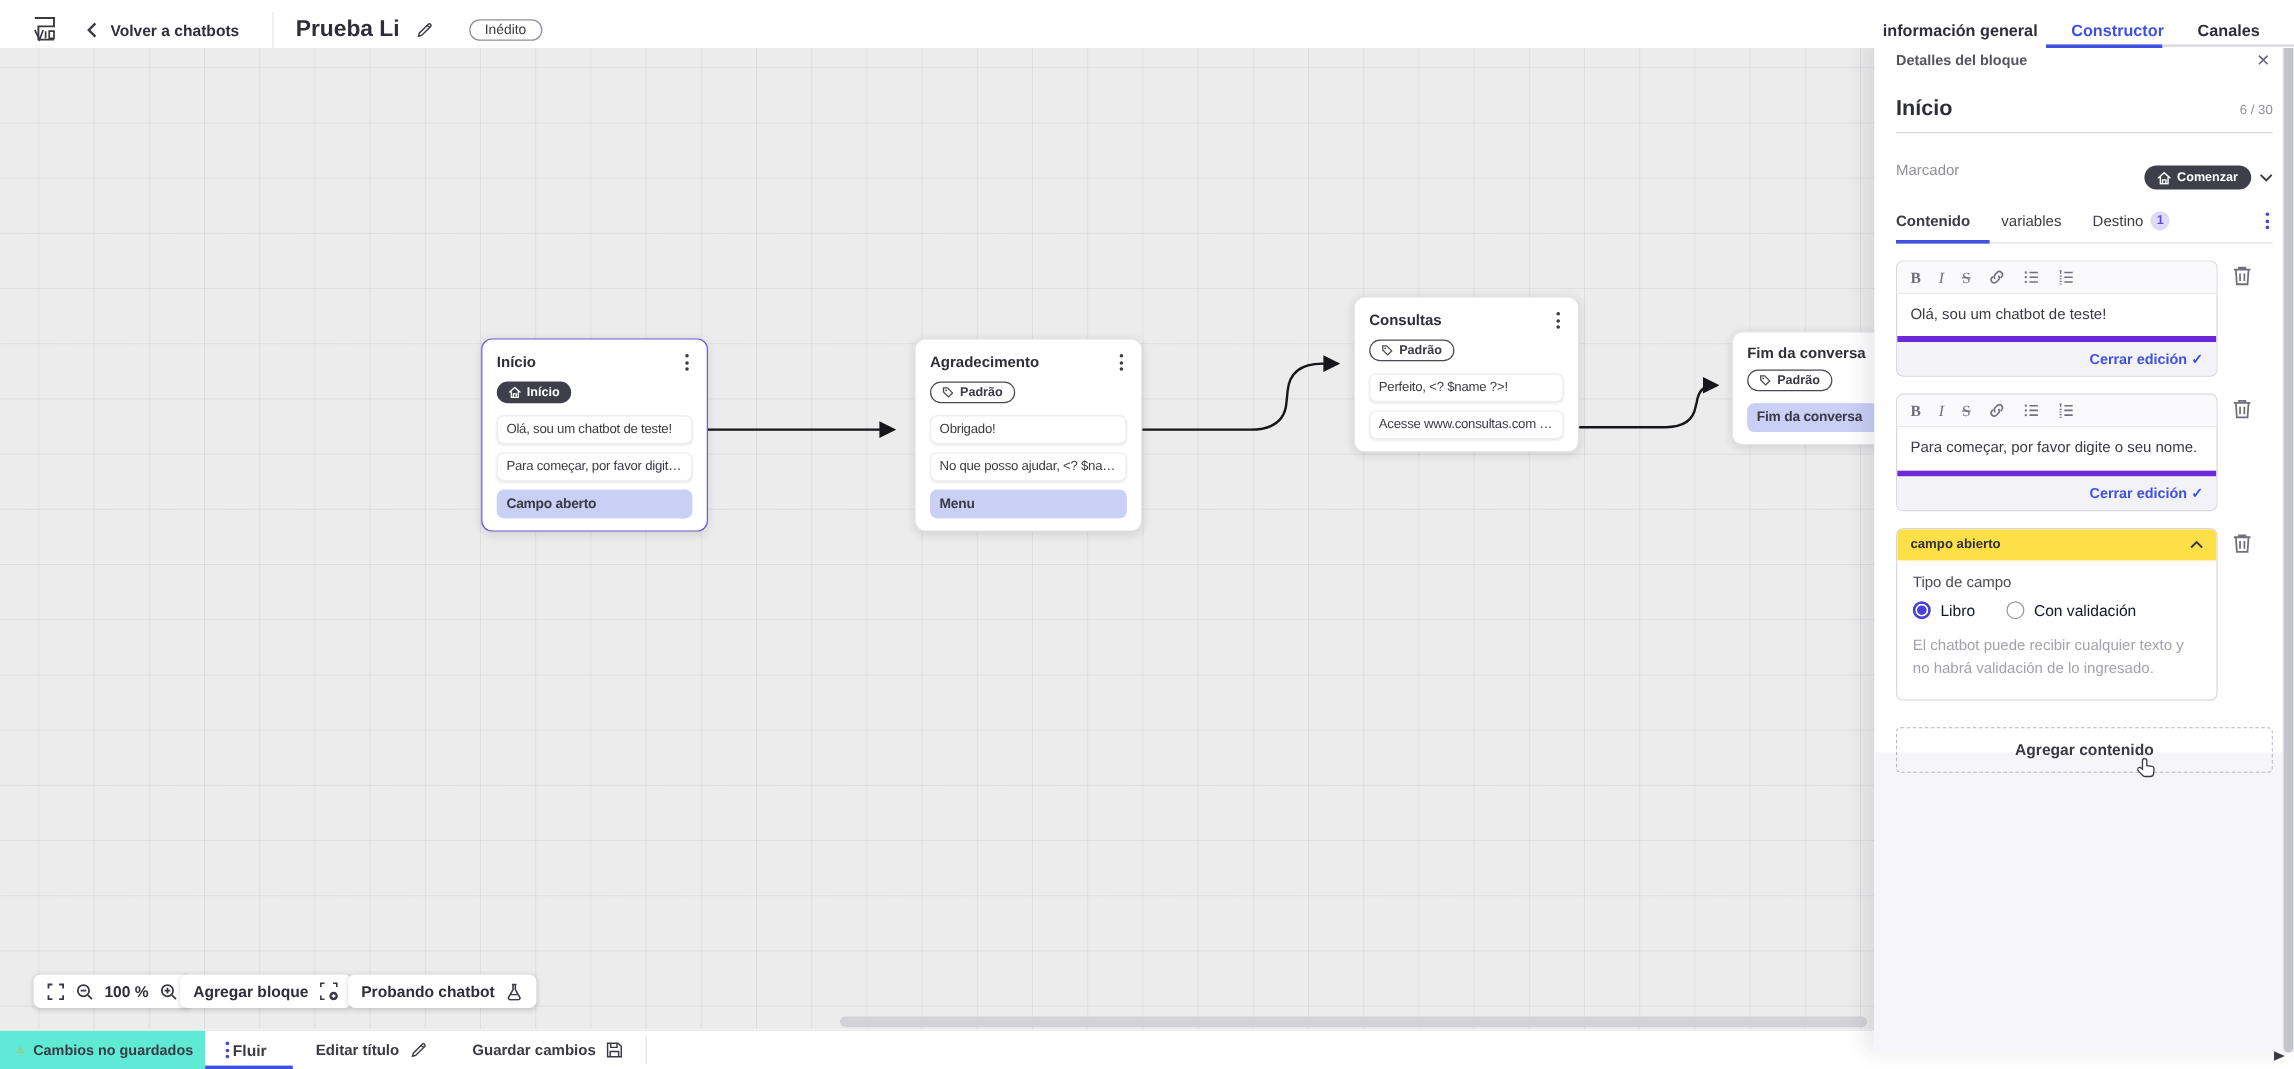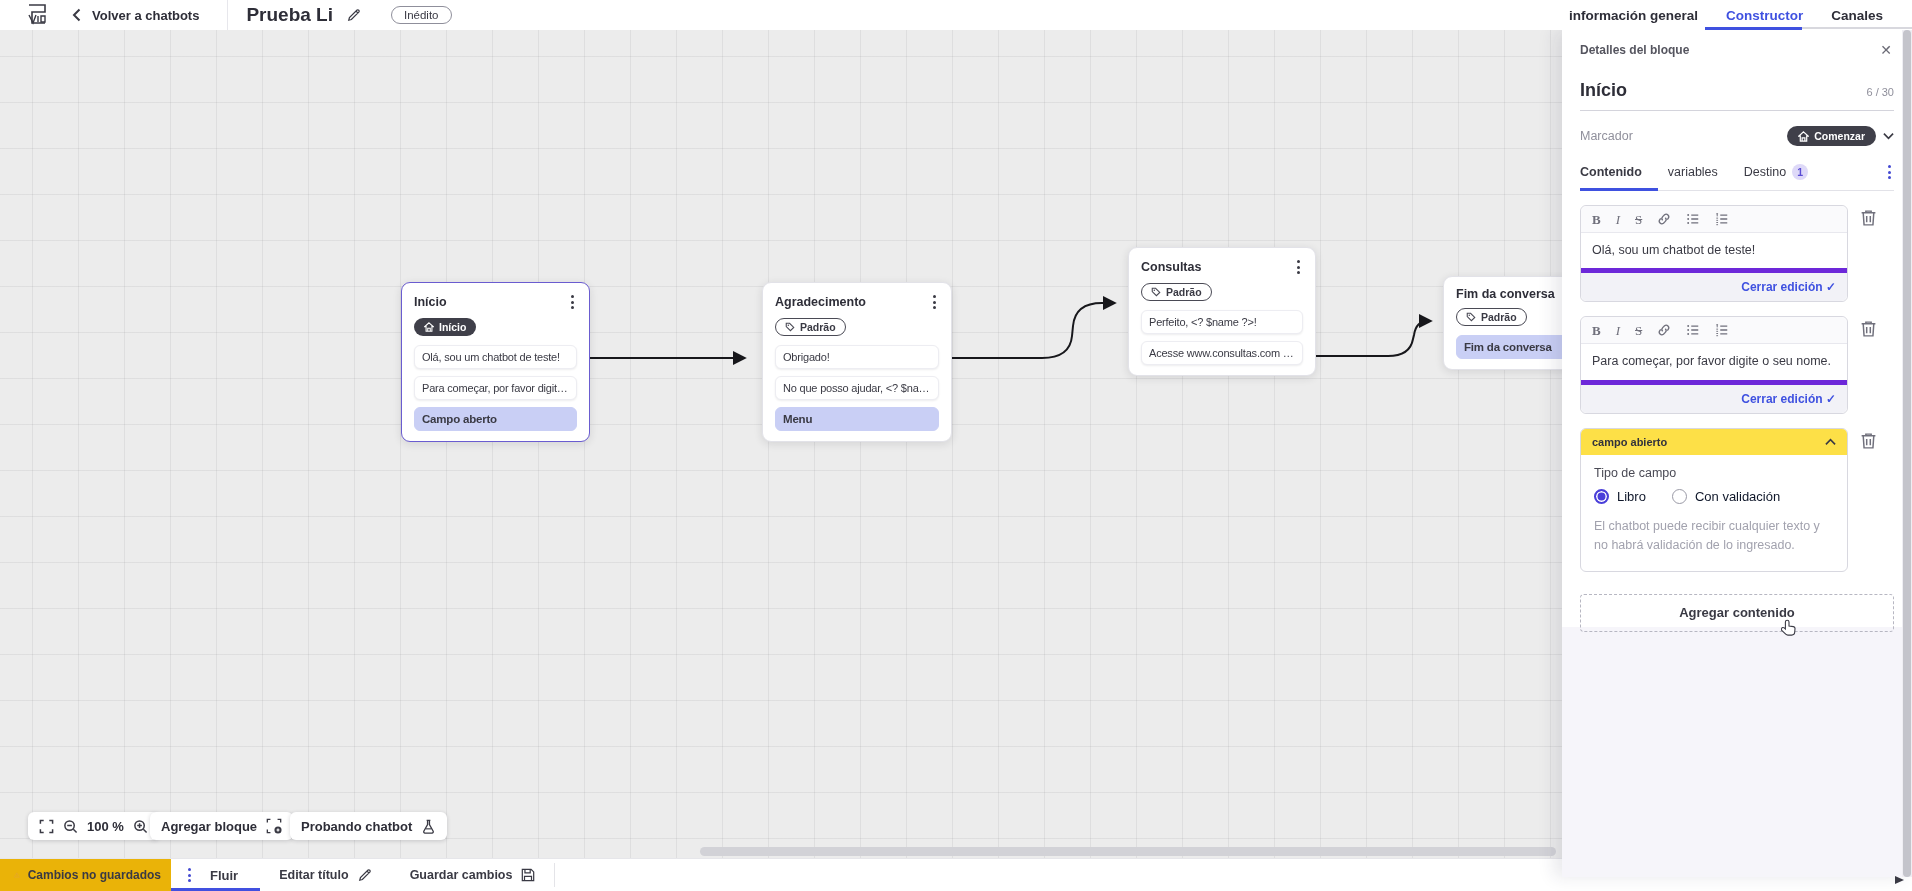--- a/index.html
+++ b/index.html
@@ -1,20 +1,20 @@
 <!DOCTYPE html>
 <html><head>
 <meta charset="utf-8">
 <style>
   * { margin:0; padding:0; box-sizing:border-box; }
   html,body { width:1912px; height:891px; background:#fff; font-family:"Liberation Sans", sans-serif; overflow:hidden; }
   .app { position:relative; width:1912px; height:891px; background:#fff; }
 
   
-  .topbar { position:absolute; left:0; top:0; width:1912px; height:30px; background:#fff; z-index:30; display:flex; align-items:center; }
+  .topbar { position:absolute; left:0; top:10px; width:1912px; height:30px; background:#fff; z-index:30; display:flex; align-items:center; }
   .logo { margin-left:24px; width:26px; height:26px; display:flex; align-items:center; justify-content:center; }
   .back-group { margin-left:22px; display:flex; align-items:center; gap:11px; cursor:pointer; }
   .back-label { font-size:13px; font-weight:700; color:#2e2e38; }
   .tb-divider { margin-left:28px; width:1px; height:30px; background:#e7e7ec; }
   .bot-title { margin-left:18px; font-size:19px; font-weight:600; color:#2e2e38; }
   .pencil { margin-left:14px; display:flex; }
   .status-pill { margin-left:30px; border:1px solid #8f8f9b; border-radius:11px; padding:2px 12px; font-size:11.5px; color:#3a3a44; }
 
   .top-tabs { position:absolute; top:0; height:30px; left:1555px; width:357px; display:flex; align-items:center; gap:0; }
   .top-tab { font-size:13.5px; font-weight:700; color:#2e2e38; padding:0 14px; height:30px; display:flex; align-items:center; cursor:pointer; white-space:nowrap; }
@@ -61,21 +61,21 @@
   .panel-bottom-tint { position:absolute; left:0; right:0; bottom:0; height:250px; background:#f6f5fa; }
   .panel-header { display:flex; justify-content:space-between; align-items:center; padding:12px 0 6px; }
   .panel-header-title { font-size:12px; font-weight:600; color:#55555f; }
   .close-x { font-size:14px; color:#6a6a75; cursor:pointer; padding:0 2px; }
   .block-title-row { display:flex; justify-content:space-between; align-items:flex-end; margin-top:16px;
     border-bottom:1px solid #d4d4dc; padding-bottom:9px; }
   .block-title { font-size:18px; font-weight:600; color:#2e2e38; }
   .counter { font-size:11px; color:#8f8f9b; padding-bottom:3px; }
   .marker-row { display:flex; justify-content:space-between; align-items:center; margin-top:15px; }
   .marker-label { font-size:12.5px; color:#90909c; }
-  .marker-right { display:flex; align-items:center; gap:7px; }
+  .marker-right { display:flex; align-items:center; gap:7px;margin-top:12px; }
   .marker-right .pill-dark { margin-top:0; padding:4px 11px; cursor:pointer; }
 
   .panel-tabs { display:flex; align-items:center; gap:26px; margin-top:17px; border-bottom:1px solid #e2e2e8;
     padding-bottom:9px; position:relative; }
   .ptab { font-size:12.5px; color:#3a3a44; cursor:pointer; display:flex; align-items:center; gap:6px; }
   .ptab.active { font-weight:700; }
   .ptab-underline { position:absolute; left:0; bottom:-1px; width:78px; height:3px; background:#3f51e0; }
   .num-badge { width:16px; height:16px; border-radius:50%; background:#ded9f8; color:#5b4dd4;
     font-size:10.5px; font-weight:700; display:flex; align-items:center; justify-content:center; }
   .panel-tabs .dots { margin-left:auto; }
@@ -108,23 +108,23 @@
     border-radius:4px; display:flex; align-items:center; justify-content:center; font-size:13px; font-weight:600;
     color:#3a3a44; cursor:pointer; }
   .cursor-glyph { position:absolute; left:200px; top:24px; }
 
   .vscroll { position:absolute; right:0; top:0; width:10px; height:100%; background:#efeef3; }
   .vscroll .thumb { position:absolute; left:1px; top:0; width:8px; height:100%; border-radius:4px; background:#c4c4cb; }
 
   
   .bottombar { position:absolute; left:0; top:858px; width:1562px; height:33px; background:#fff;
     border-top:1px solid #e6e6ea; display:flex; align-items:stretch; z-index:10; }
-  .unsaved { width:171px; background:#eab308; display:flex; align-items:center; gap:8px; padding:0 10px 0 14px;
+  .unsaved { width:171px; background:#5eead4; display:flex; align-items:center; gap:8px; padding:0 10px 0 14px;
     font-size:12px; font-weight:600; color:#3a3a44; white-space:nowrap; }
-  .flow-tab { position:relative; display:flex; align-items:center; gap:16px; padding:0 22px 0 14px; cursor:pointer; }
+  .flow-tab { position:relative; display:flex; align-items:center; padding:0 22px 0 14px; cursor:pointer; }
   .flow-tab::after { content:""; position:absolute; left:0; right:0; bottom:0; height:3px; background:#4150e0; }
   .flow-label { font-size:13px; font-weight:700; color:#3a3a44; }
   .bar-item { display:flex; align-items:center; gap:9px; font-size:12.5px; font-weight:600; color:#3a3a44;
     padding:0 19px; cursor:pointer; }
   .bar-divider { width:1px; background:#e4e4e8; margin:4px 0; }
 
   .corner-arrow { position:absolute; left:1894px; top:874px; z-index:40; }
 </style>
 </head>
 <body>

